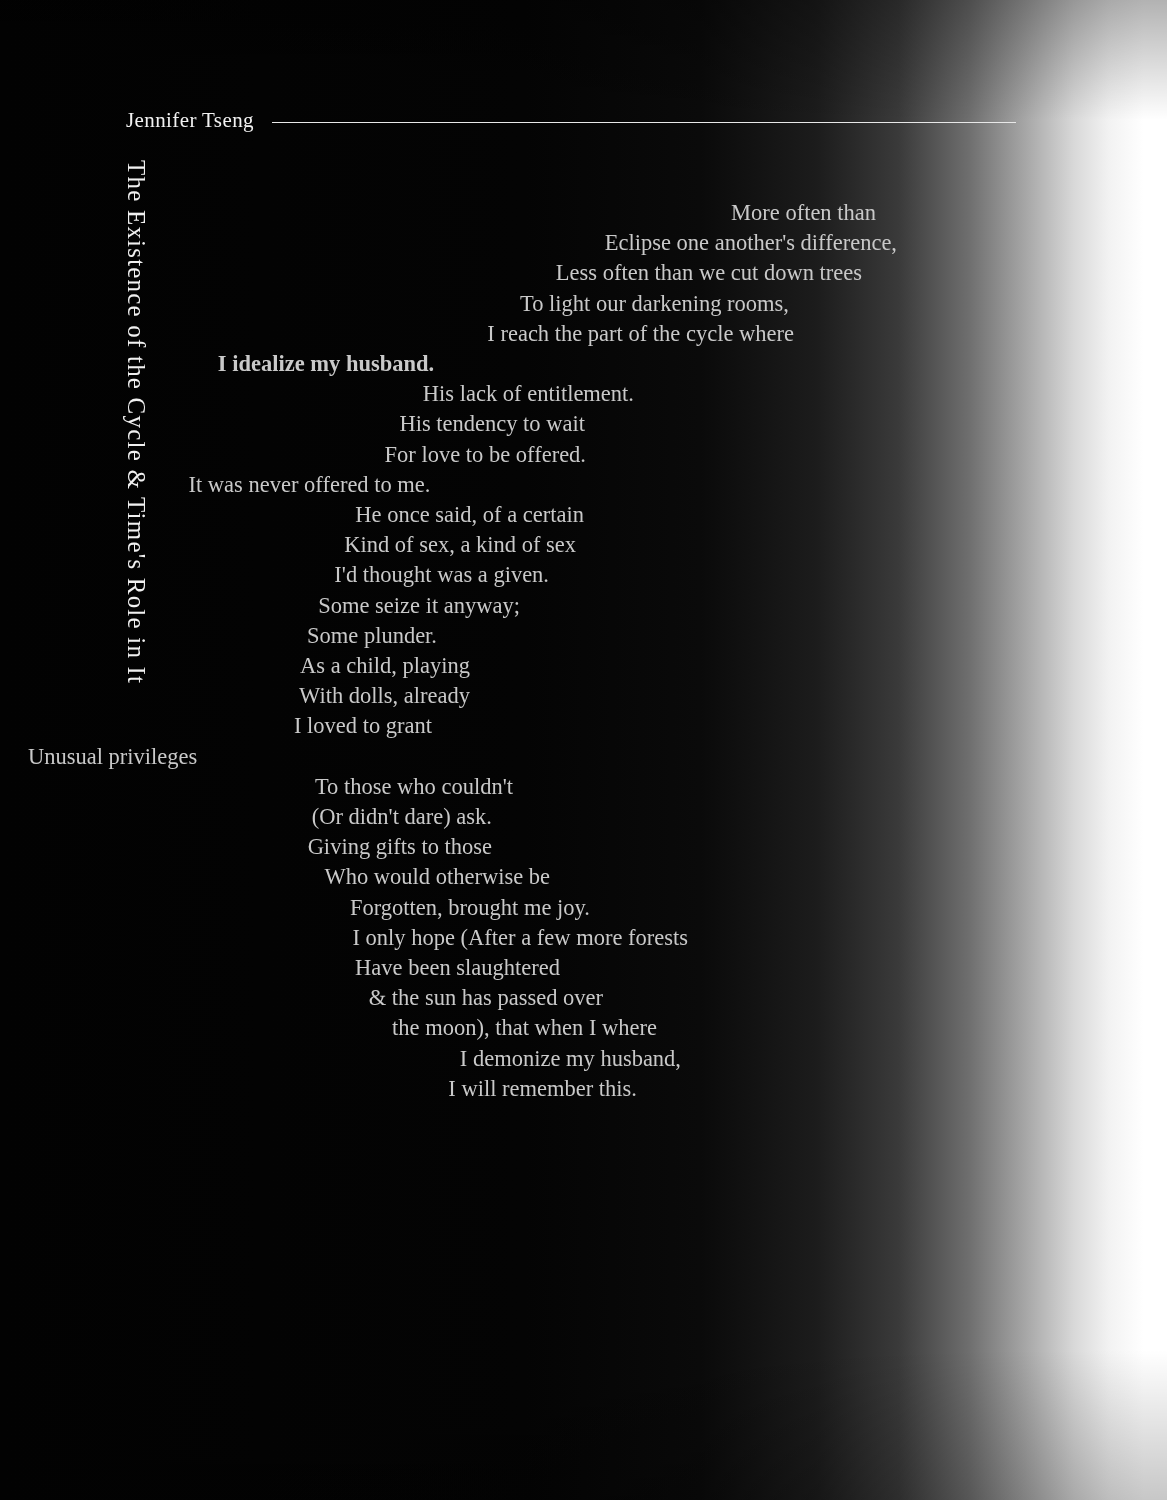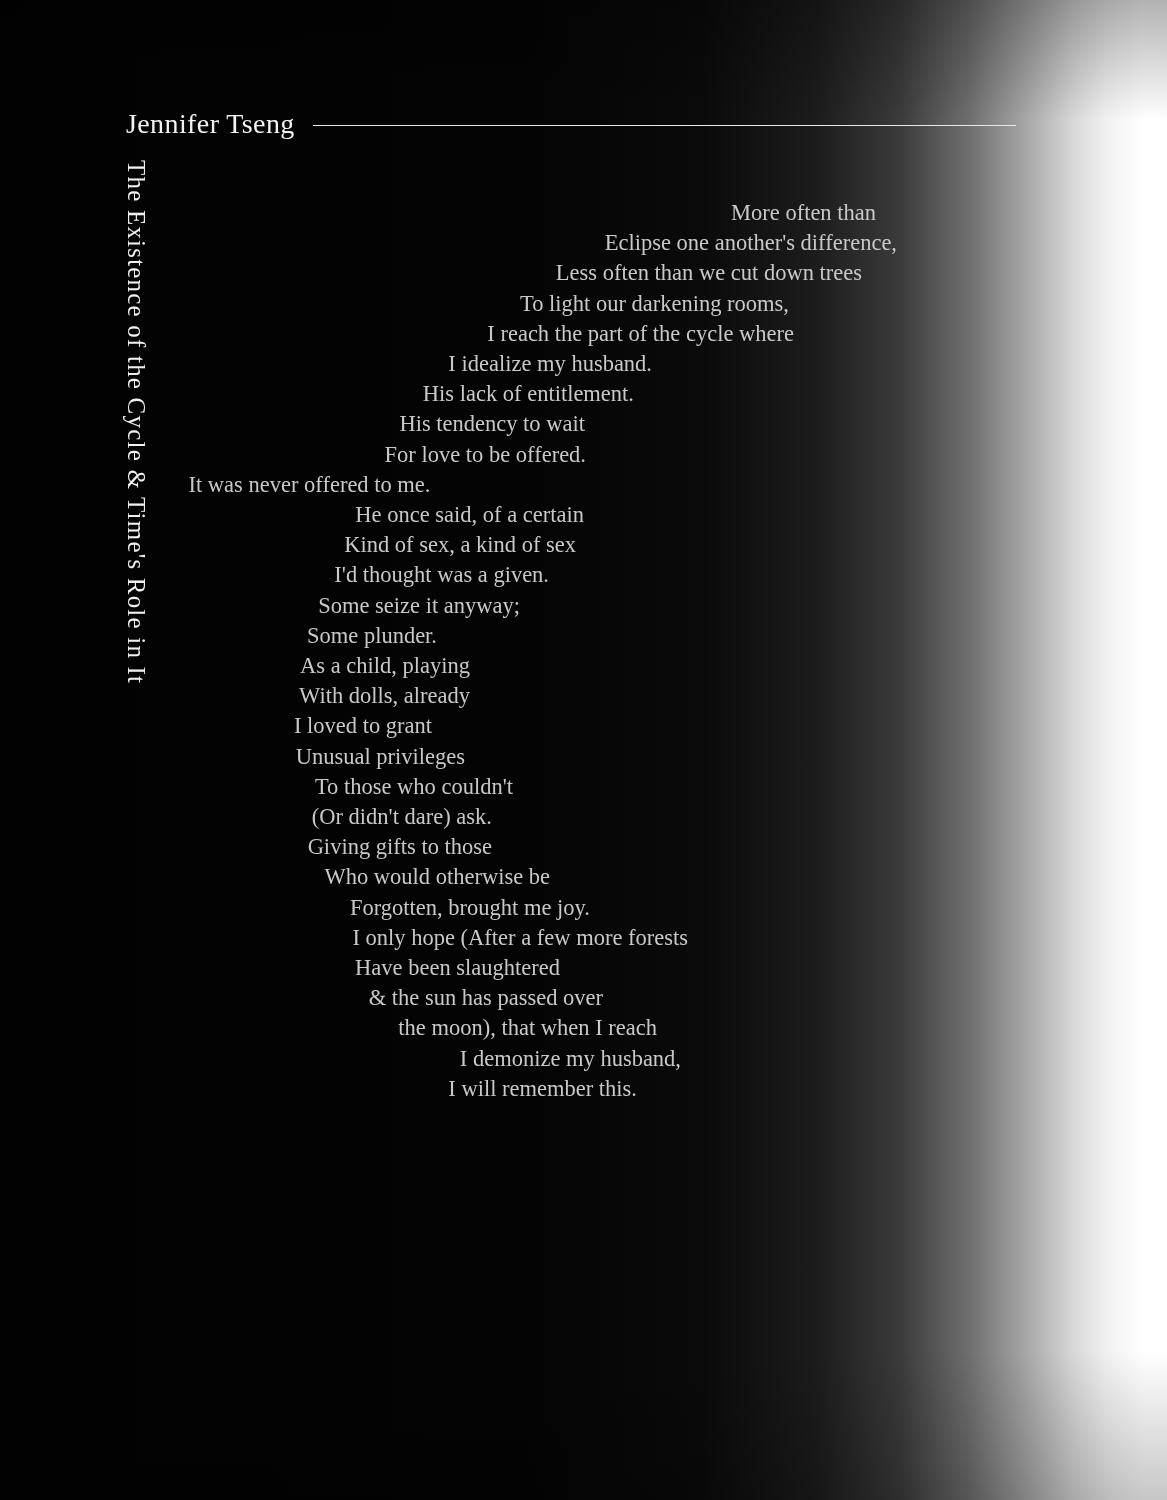--- a/index.html
+++ b/index.html
@@ -49,21 +49,21 @@
   .author-row {
     position: absolute;
     top: 108px;
     left: 126px;
     display: flex;
     align-items: center;
     width: 890px;
   }
   .author-name {
     color: #f2f2f2;
-    font-size: 28px;
+    font-size: 21px;
     letter-spacing: 0.4px;
     white-space: nowrap;
     font-family: "Liberation Serif", serif;
   }
   .author-rule {
     flex: 1;
     height: 1px;
     background: #e8e8e8;
     margin-left: 18px;
     margin-top: 3px;
@@ -114,39 +114,39 @@
   </div>
 
   <div class="vertical-title">The Existence of the Cycle &amp; Time's Role in It</div>
 
   <div class="poem">
       <div class="poem-line" style="text-align: right; width: 876px;">More often than</div>
       <div class="poem-line" style="text-align: right; width: 897px;">Eclipse one another's difference,</div>
       <div class="poem-line" style="text-align: right; width: 862px;">Less often than we cut down trees</div>
       <div class="poem-line" style="text-align: right; width: 789px;">To light our darkening rooms,</div>
       <div class="poem-line" style="text-align: right; width: 794px;">I reach the part of the cycle where</div>
-      <div class="poem-line" style="text-align: right; width: 652px;">I idealize my husband.</div>
+      <div class="poem-line" style="text-align: center; width: 652px; font-weight: bold;">I idealize my husband.</div>
       <div class="poem-line" style="text-align: right; width: 634px;">His lack of entitlement.</div>
       <div class="poem-line" style="text-align: right; width: 585px;">His tendency to wait</div>
       <div class="poem-line" style="text-align: right; width: 586px;">For love to be offered.</div>
       <div class="poem-line" style="text-align: center; width: 619px;">It was never offered to me.</div>
       <div class="poem-line" style="text-align: right; width: 584px;">He once said, of a certain</div>
       <div class="poem-line" style="text-align: right; width: 576px;">Kind of sex, a kind of sex</div>
       <div class="poem-line" style="text-align: right; width: 549px;">I'd thought was a given.</div>
       <div class="poem-line" style="text-align: right; width: 520px;">Some seize it anyway;</div>
       <div class="poem-line" style="text-align: right; width: 437px;">Some plunder.</div>
       <div class="poem-line" style="text-align: right; width: 470px;">As a child, playing</div>
       <div class="poem-line" style="text-align: right; width: 470px;">With dolls, already</div>
       <div class="poem-line" style="text-align: right; width: 432px;">I loved to grant</div>
-      <div class="poem-line" style="text-align: right; width: 465px;">Unusual privileges</div>
+      <div class="poem-line" style="text-align: left; width: 465px; padding-left: 28px;">Unusual privileges</div>
       <div class="poem-line" style="text-align: right; width: 513px;">To those who couldn't</div>
       <div class="poem-line" style="text-align: right; width: 492px;">(Or didn't dare) ask.</div>
       <div class="poem-line" style="text-align: right; width: 492px;">Giving gifts to those</div>
       <div class="poem-line" style="text-align: right; width: 550px;">Who would otherwise be</div>
       <div class="poem-line" style="text-align: right; width: 578px; margin-left: 12px;">Forgotten, brought me joy.</div>
       <div class="poem-line" style="text-align: right; width: 688px;">I only hope (After a few more forests</div>
       <div class="poem-line" style="text-align: right; width: 560px;">Have been slaughtered</div>
       <div class="poem-line" style="text-align: right; width: 603px;">&amp; the sun has passed over</div>
-      <div class="poem-line" style="text-align: right; width: 657px;">the moon), that when I reach</div>
+      <div class="poem-line" style="text-align: right; width: 657px;">the moon), that when I where</div>
       <div class="poem-line" style="text-align: right; width: 681px;">I demonize my husband,</div>
       <div class="poem-line" style="text-align: right; width: 637px;">I will remember this.</div>
     </div>
 </div>
 
 </body></html>

